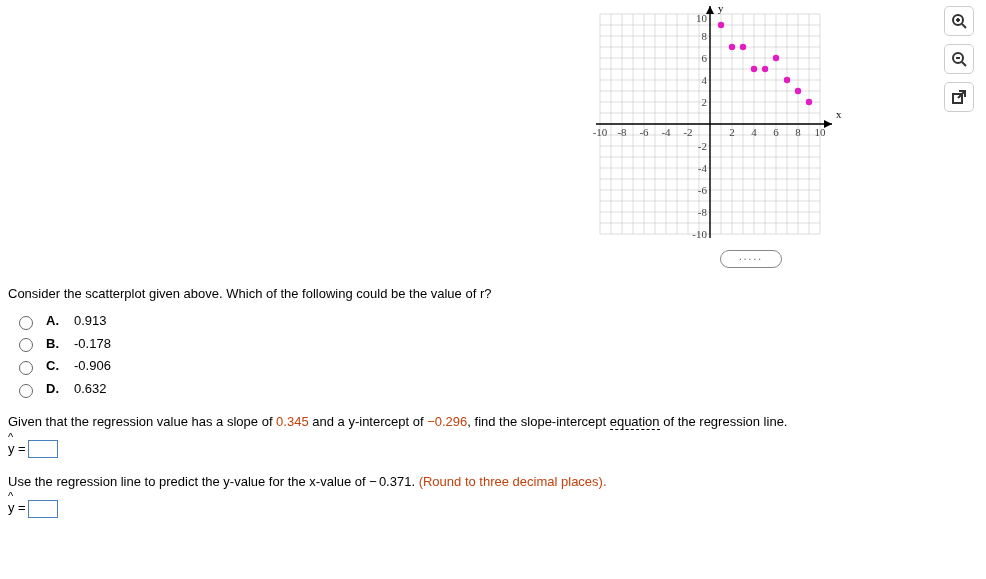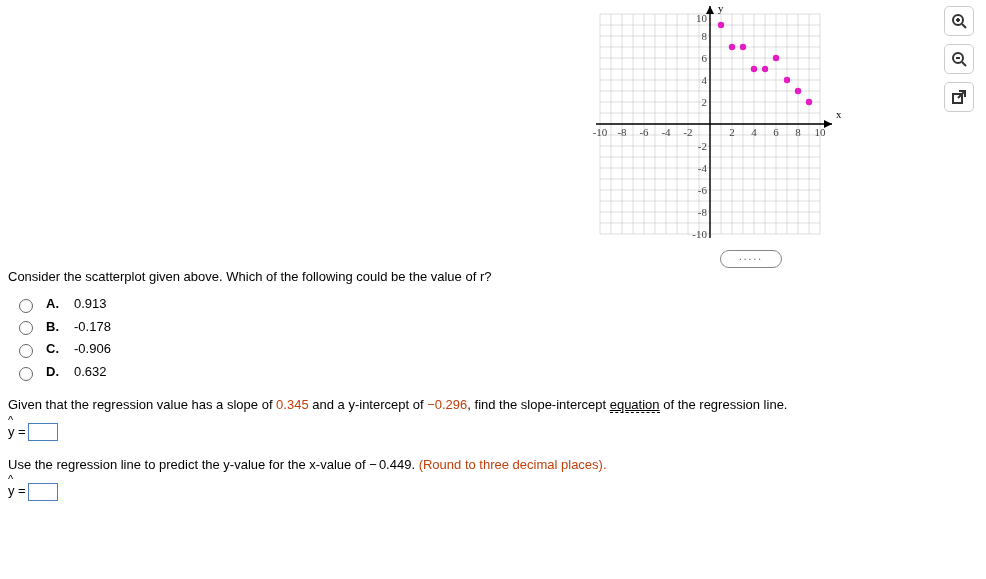--- a/index.html
+++ b/index.html
@@ -4,30 +4,30 @@
 <style>
   html,body{margin:0;padding:0;font-family:Arial,Helvetica,sans-serif;font-size:13px;color:#000;background:#fff;width:986px;height:579px;overflow:hidden}
   .wrap{position:relative;width:986px;height:579px}
   .graph-holder{position:absolute;left:580px;top:4px;width:340px;height:240px}
   .axis-label{font-family:'Times New Roman',serif;font-size:11px;fill:#000}
   .tick-label{font-family:'Times New Roman',serif;font-size:11px;fill:#444}
   .tools{position:absolute;right:12px;top:6px;display:flex;flex-direction:column;gap:8px}
   .tool-btn{width:28px;height:28px;border:1px solid #ccc;border-radius:5px;background:#fff;display:flex;align-items:center;justify-content:center;cursor:pointer}
   .tool-btn svg{width:16px;height:16px;stroke:#333;fill:none;stroke-width:2}
   .ellipsis{position:absolute;left:720px;top:250px;width:60px;height:16px;border:1px solid #888;border-radius:10px;text-align:center;font-size:10px;letter-spacing:2px;color:#555;line-height:12px;background:#fff}
-  .content{position:absolute;left:8px;top:267px;right:10px;line-height:1.6}
+  .content{position:absolute;left:8px;top:284px;right:10px;line-height:1.6}
   .q1{margin-bottom:6px}
   .choices{margin-left:6px}
   .choice{display:flex;align-items:center;gap:10px;margin-bottom:2px}
   .radio{appearance:none;width:14px;height:14px;border:1px solid #666;border-radius:50%;background:#fff;cursor:pointer;position:relative}
   .choice b{font-weight:bold;min-width:18px;display:inline-block}
   .p2{margin-top:12px;margin-bottom:4px}
   .red{color:#c2410c}
   .blue{color:#c2410c}
-  .eq-underline{text-decoration:underline;border-bottom:1px dashed #000}
+  .eq-underline{border-bottom:1px dashed #000}
   .yhat{display:inline-block;position:relative;padding-top:2px}
   .yhat::before{content:"^";position:absolute;top:-8px;left:0;font-size:11px}
   .ans-box{display:inline-block;width:28px;height:16px;border:1px solid #4a7fbf;vertical-align:middle;margin-left:2px}
 </style>
 </head>
 <body>
 <div class="wrap">
 
 <div class="graph-holder">
 <svg width="340" height="240" viewBox="0 0 340 240">
@@ -184,20 +184,20 @@
   </div>
 
   <div class="p2">
     <span>Given that the regression value has a slope of </span><span class="red">0.345</span><span> and a y-intercept of </span><span class="red">−</span><span class="red" style="margin-left:0">0.296</span><span>, find the slope-intercept </span><span class="eq-underline">equation</span><span> of the regression line.</span>
   </div>
   <div>
     <span class="yhat">y = </span><span class="ans-box"></span>
   </div>
 
   <div class="p2">
-    <span>Use the regression line to predict the y-value for the x-value of </span><span>−</span><span style="margin-left:2px">0.449. </span><span class="blue">(Round to three decimal places).</span>
+    <span>Use the regression line to predict the y-value for the x-value of </span><span>−</span><span style="margin-left:2px">0.371. </span><span class="blue">(Round to three decimal places).</span>
   </div>
   <div>
     <span class="yhat">y = </span><span class="ans-box"></span>
   </div>
 </div>
 
 </div>
 
 </body></html>

